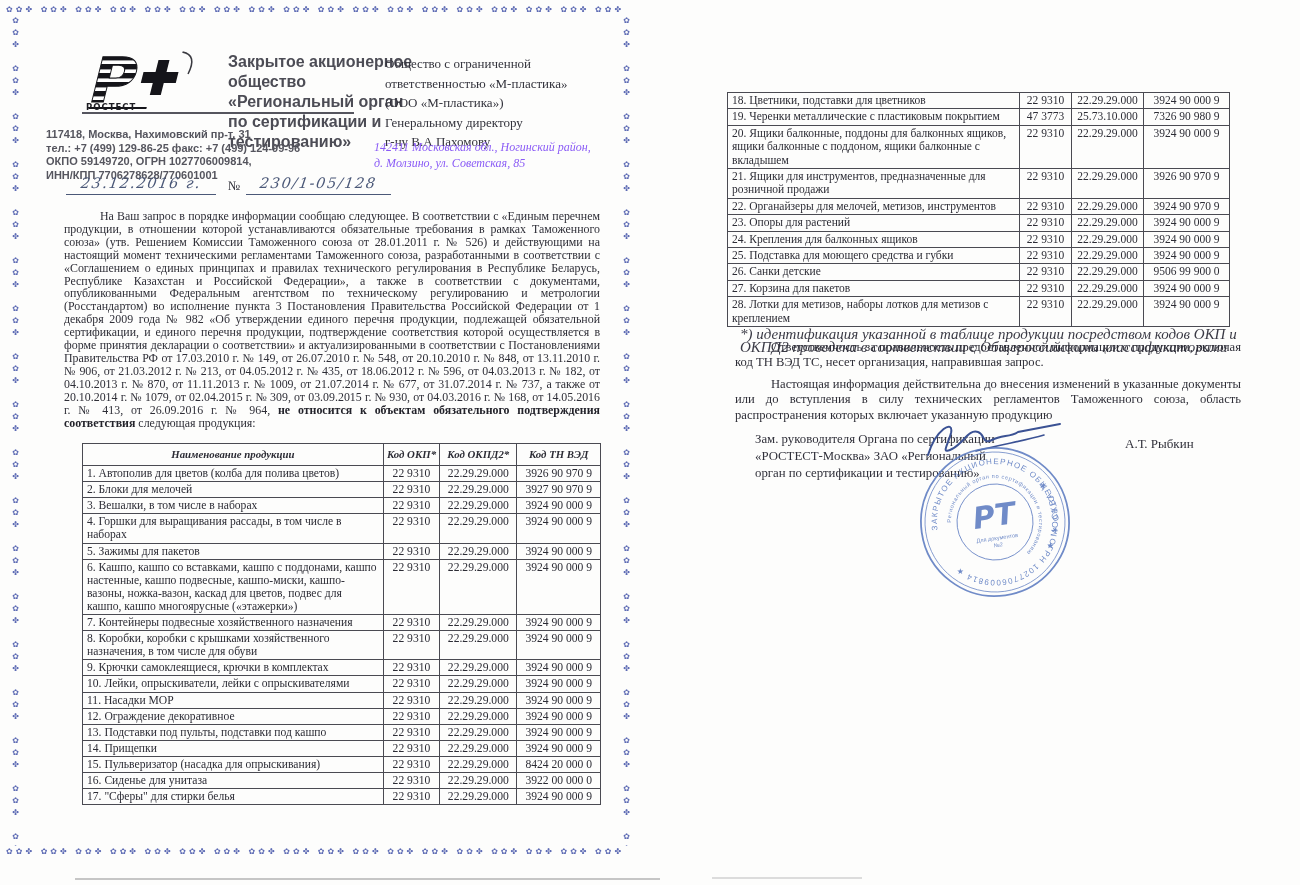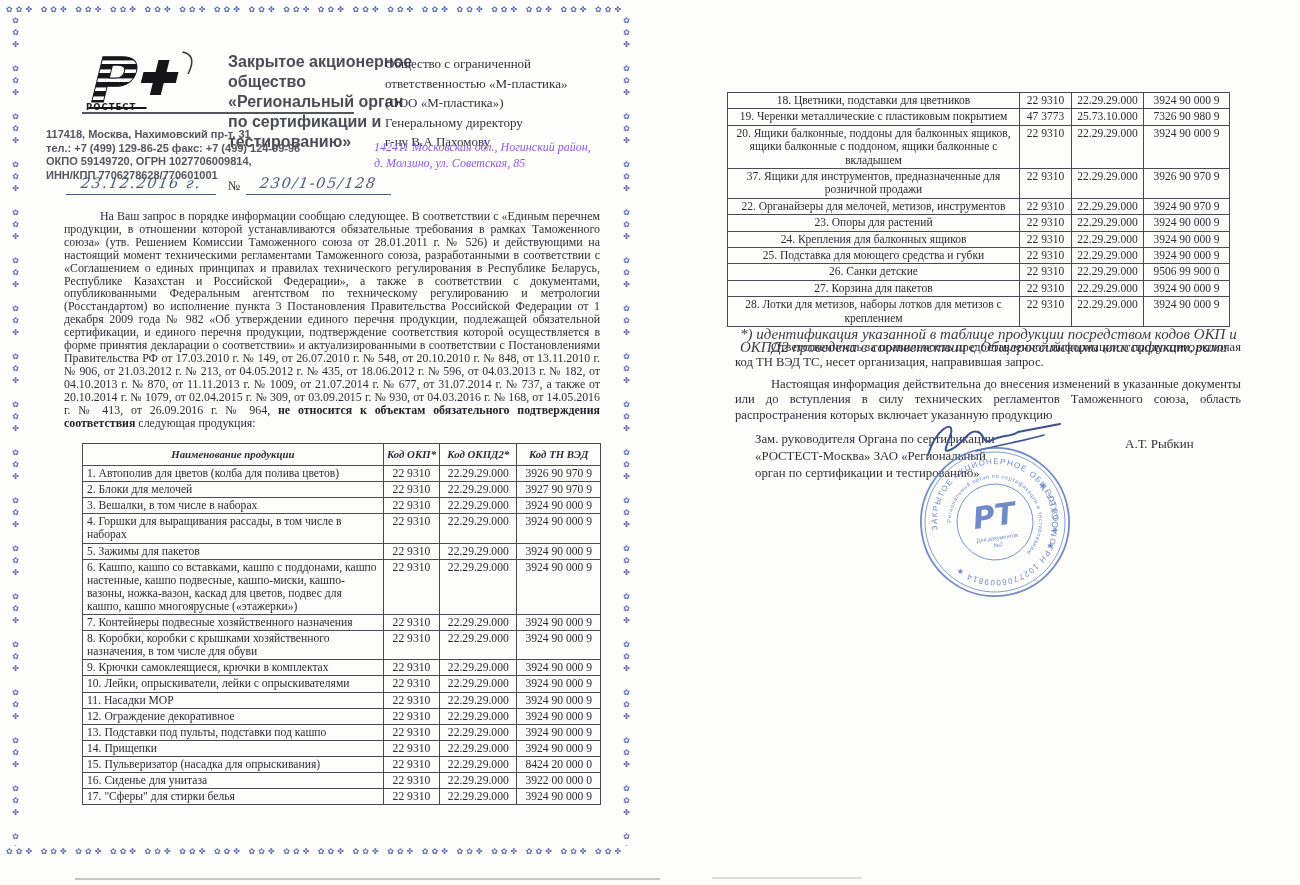--- a/index.html
+++ b/index.html
@@ -60,21 +60,21 @@
          text-align:center; vertical-align:middle; padding:4px 2px; }
   .t-left { position:absolute; left:76px; top:439px; width:519px; font-size:11.6px; line-height:13.1px; }
   .t-left td:nth-child(1){ width:288px; text-align:left; }
   .t-left td:nth-child(2){ width:54px; text-align:center; }
   .t-left td:nth-child(3){ width:74px; text-align:center; }
   .t-left td:nth-child(4){ width:103px; text-align:center; }
 
   
   .page-right { position:absolute; left:640px; top:0; width:660px; height:885px; }
   .t-right { position:absolute; left:87px; top:92px; width:502px; font-size:11.5px; line-height:13.4px; }
-  .t-right td:nth-child(1){ width:292px; text-align:center; }
+  .t-right td:nth-child(1){ width:292px; text-align:left; }
   .t-right td:nth-child(2){ width:52px; text-align:center; }
   .t-right td:nth-child(3){ width:72px; text-align:center; }
   .t-right td:nth-child(4){ width:86px; text-align:center; }
   .footnote { position:absolute; left:100px; top:328px; width:505px;
          font-style:italic; font-size:15px; line-height:13px; color:#3a3a45; }
   .p2-par { position:absolute; width:506px; font-size:12.6px; line-height:15.4px;
          text-align:justify; text-indent:36px; color:#2f2f38; }
   .p2-par1 { left:95px; top:340px; }
   .p2-par2 { left:95px; top:377px; }
   .sig-title { position:absolute; left:115px; top:431px; width:240px;
@@ -288,21 +288,21 @@
             <td>25.73.10.000</td>
             <td>7326 90 980 9</td>
           </tr>
           <tr>
             <td>20. Ящики балконные, поддоны для балконных ящиков, ящики балконные с поддоном, ящики балконные с вкладышем</td>
             <td>22 9310</td>
             <td>22.29.29.000</td>
             <td>3924 90 000 9</td>
           </tr>
           <tr>
-            <td>37. Ящики для инструментов, предназначенные для розничной продажи</td>
+            <td>21. Ящики для инструментов, предназначенные для розничной продажи</td>
             <td>22 9310</td>
             <td>22.29.29.000</td>
             <td>3926 90 970 9</td>
           </tr>
           <tr>
             <td>22. Органайзеры для мелочей, метизов, инструментов</td>
             <td>22 9310</td>
             <td>22.29.29.000</td>
             <td>3924 90 970 9</td>
           </tr>

